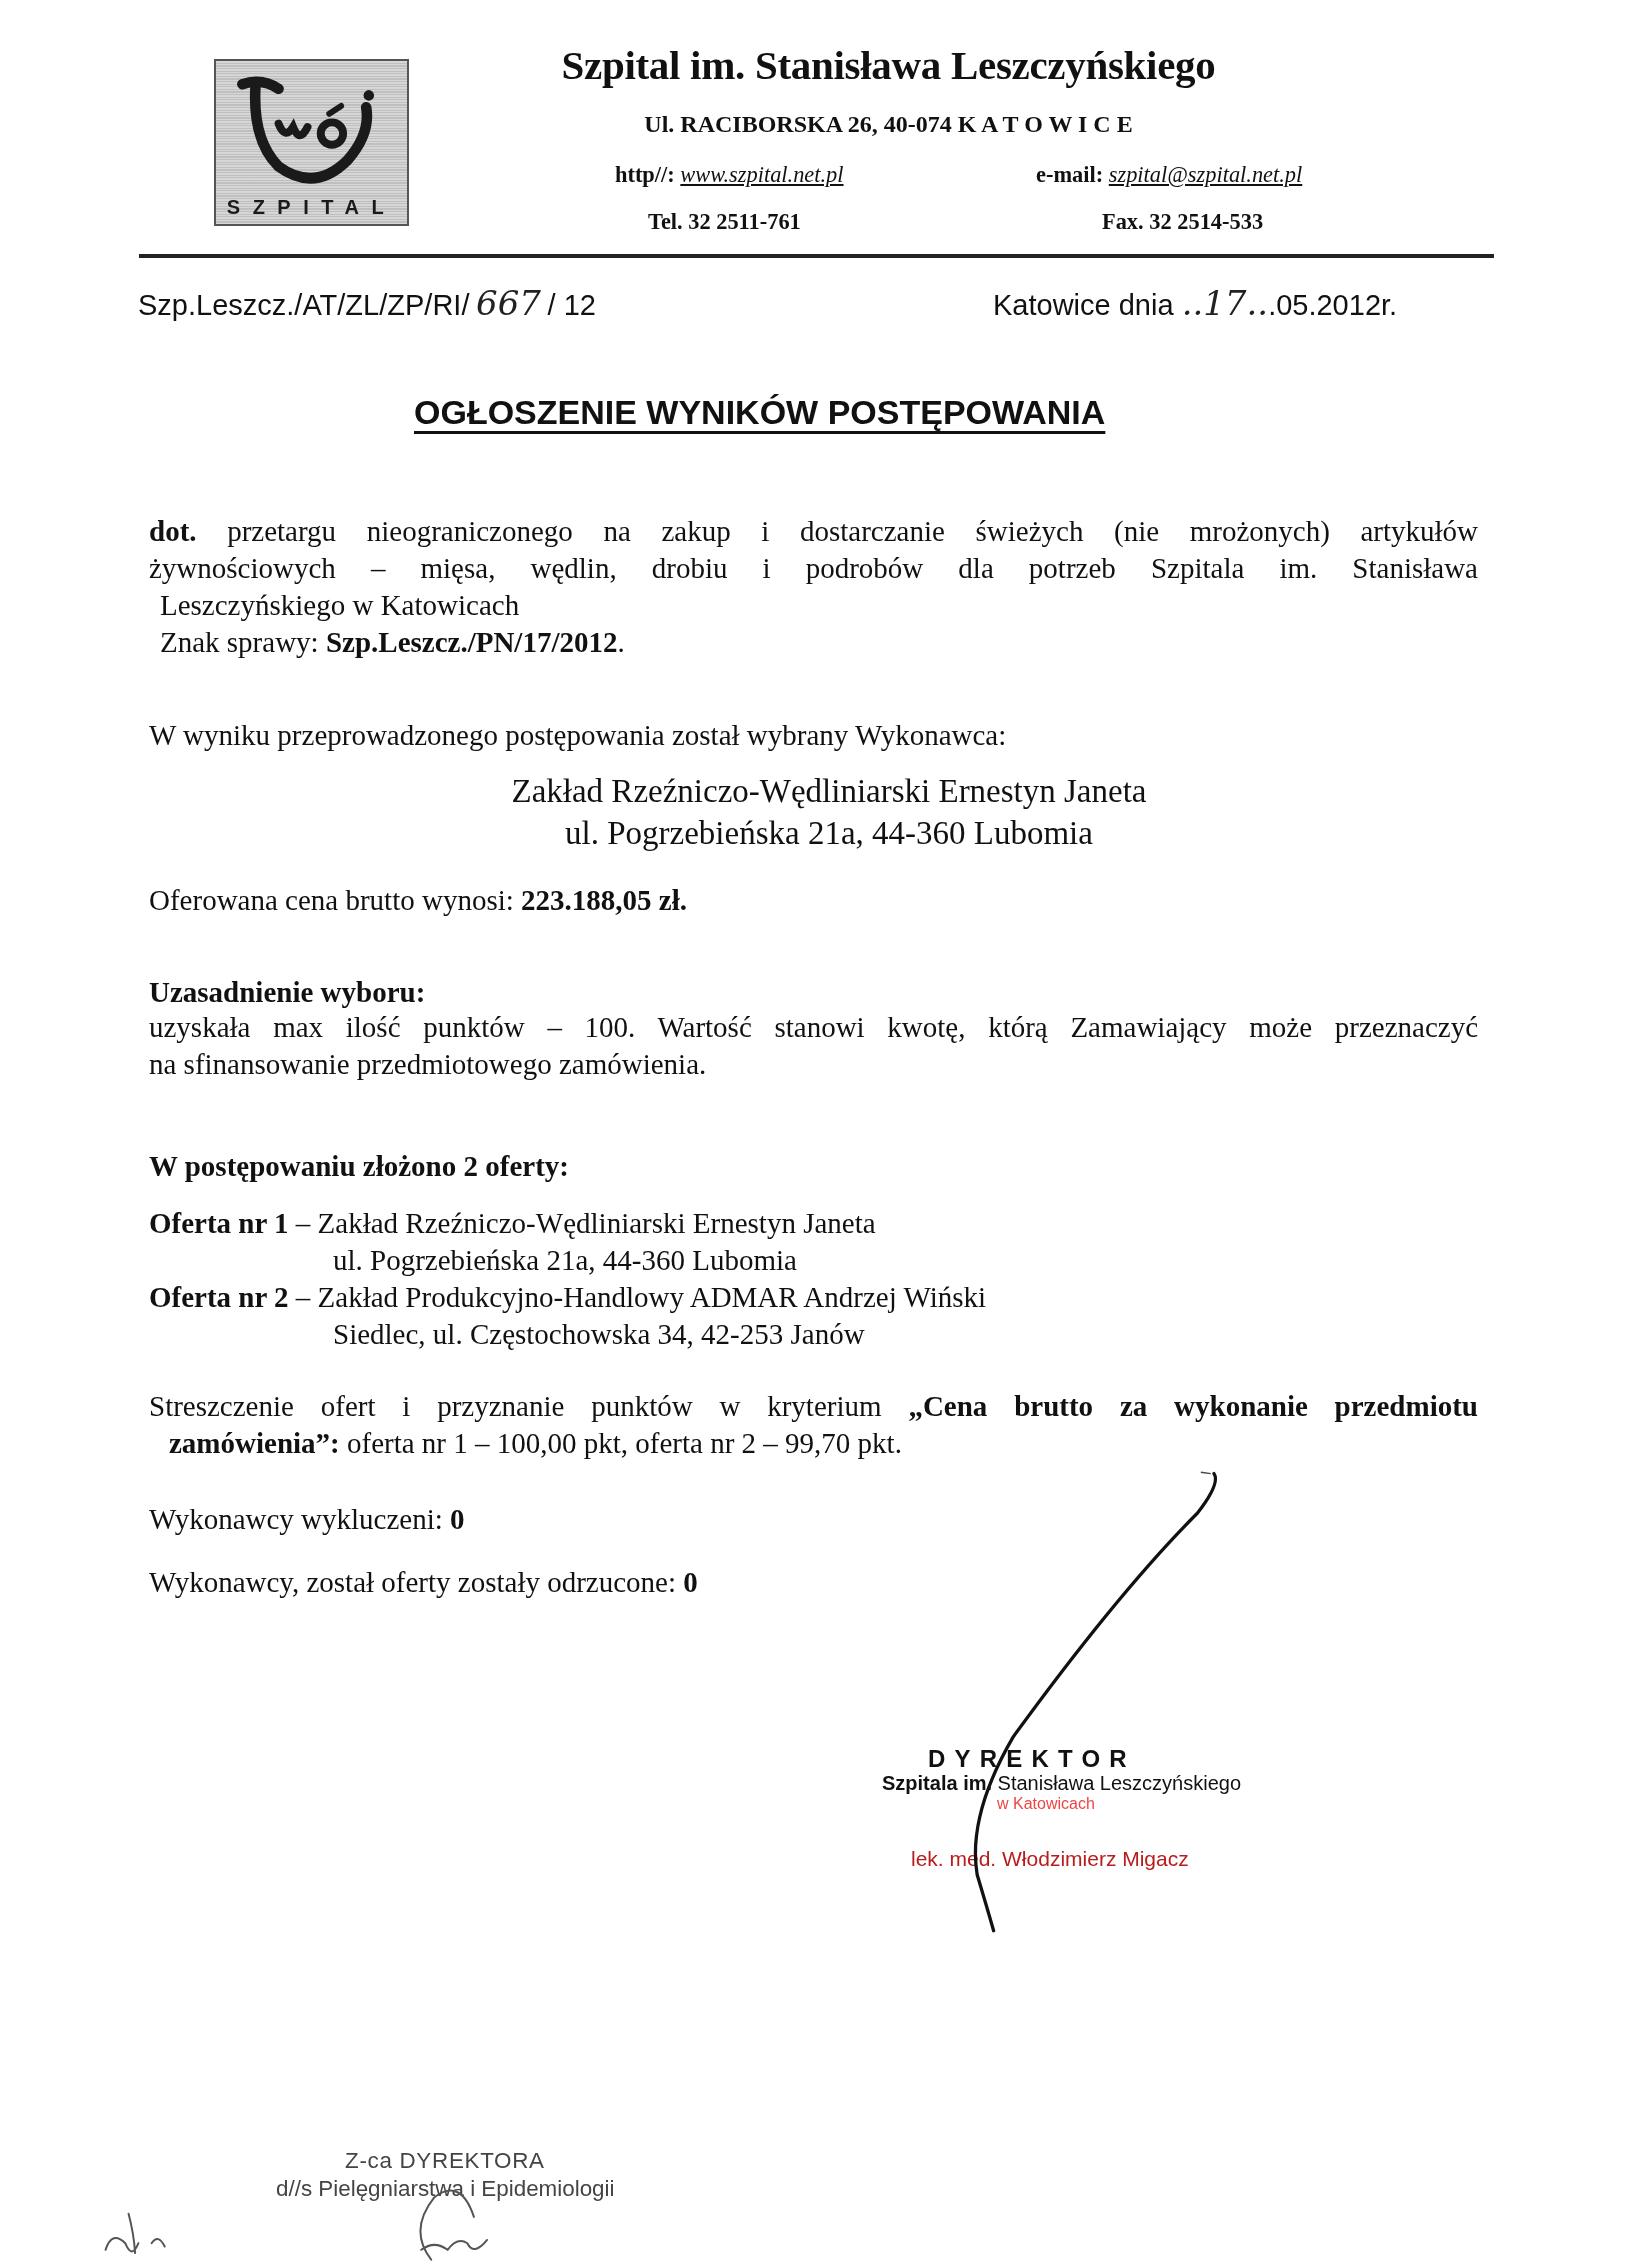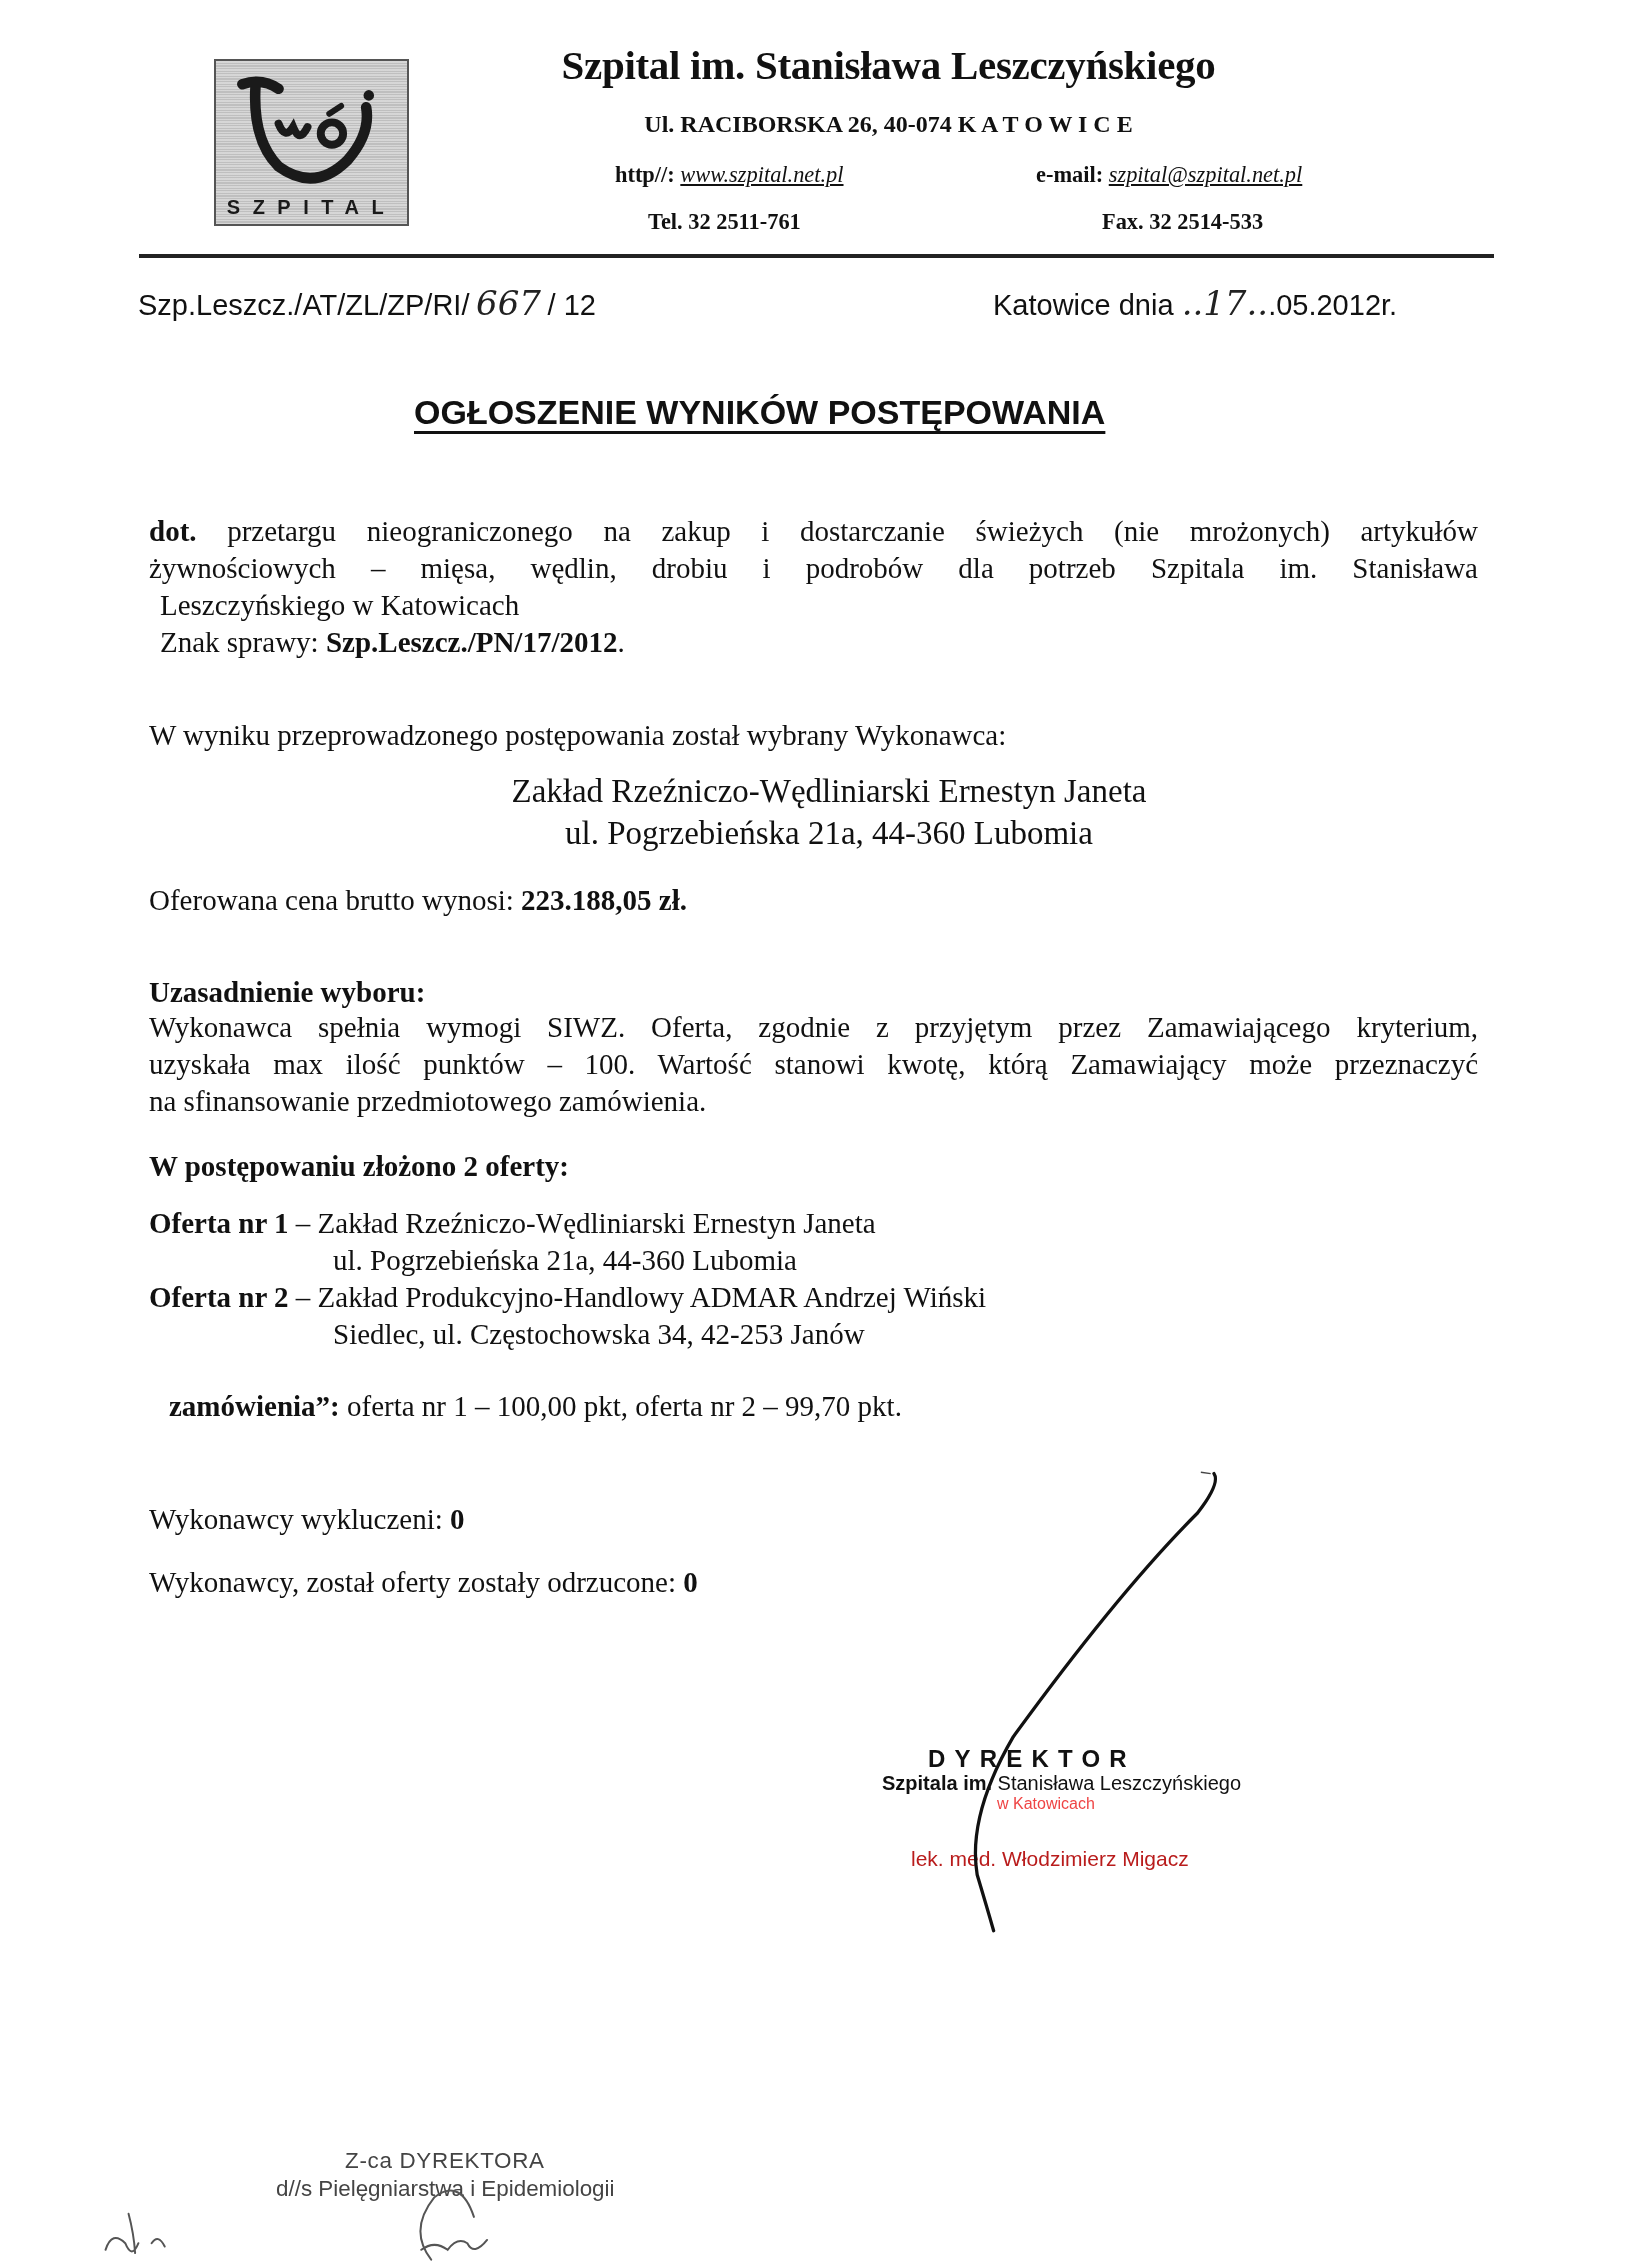--- a/index.html
+++ b/index.html
@@ -114,40 +114,40 @@
 <div id="winner-name" class="abs serif">
   <div>Zakład Rzeźniczo-Wędliniarski Ernestyn Janeta</div>
   <div>ul. Pogrzebieńska 21a, 44-360 Lubomia</div>
 </div>
 <div id="price" class="abs serif body-text">
   <span>Oferowana cena brutto wynosi: </span><b>223.188,05 zł.</b>
 </div>
 
 <div id="justif-head" class="abs serif body-text">Uzasadnienie wyboru:</div>
 <div id="justif-body" class="abs serif body-text">
-  <span class="line">Wykonawca spełnia wymogi SIWZ. Oferta, zgodnie z przyjętym przez Zamawiającego kryterium,</span>
   <span class="line">uzyskała max ilość punktów – 100. Wartość stanowi kwotę, którą Zamawiający może  przeznaczyć</span>
   <span class="line last">na sfinansowanie przedmiotowego zamówienia.</span>
 </div>
 
 <div id="offers-intro" class="abs serif body-text">
   <span>W postępowaniu złożono </span><b>2</b><span> oferty:</span>
 </div>
 <div id="offers" class="abs serif body-text">
   <div>
     <span class="offer-row"><span class="offer-label">Oferta nr 1</span><span> – </span><span>Zakład Rzeźniczo-Wędliniarski Ernestyn Janeta</span></span>
     <span class="offer-addr">ul. Pogrzebieńska 21a, 44-360 Lubomia</span>
   </div>
   <div>
     <span class="offer-row"><span class="offer-label">Oferta nr 2</span><span> – </span><span>Zakład Produkcyjno-Handlowy ADMAR Andrzej Wiński</span></span>
     <span class="offer-addr">Siedlec, ul. Częstochowska 34, 42-253 Janów</span>
   </div>
 </div>
 
 <div id="summary" class="abs serif body-text">
+  <span class="line"><span>Streszczenie ofert i przyznanie punktów w kryterium </span><b>„Cena brutto za wykonanie przedmiotu</b></span>
   <span class="line last"><b>zamówienia”:</b><span> oferta nr 1 – 100,00 pkt, oferta nr 2 – 99,70 pkt.</span></span>
 </div>
 
 <div id="excluded" class="abs serif body-text">
   <span>Wykonawcy wykluczeni: </span><b>0</b>
 </div>
 <div id="rejected" class="abs serif body-text">
   <span>Wykonawcy, został oferty zostały odrzucone: </span><b>0</b>
 </div>
 

